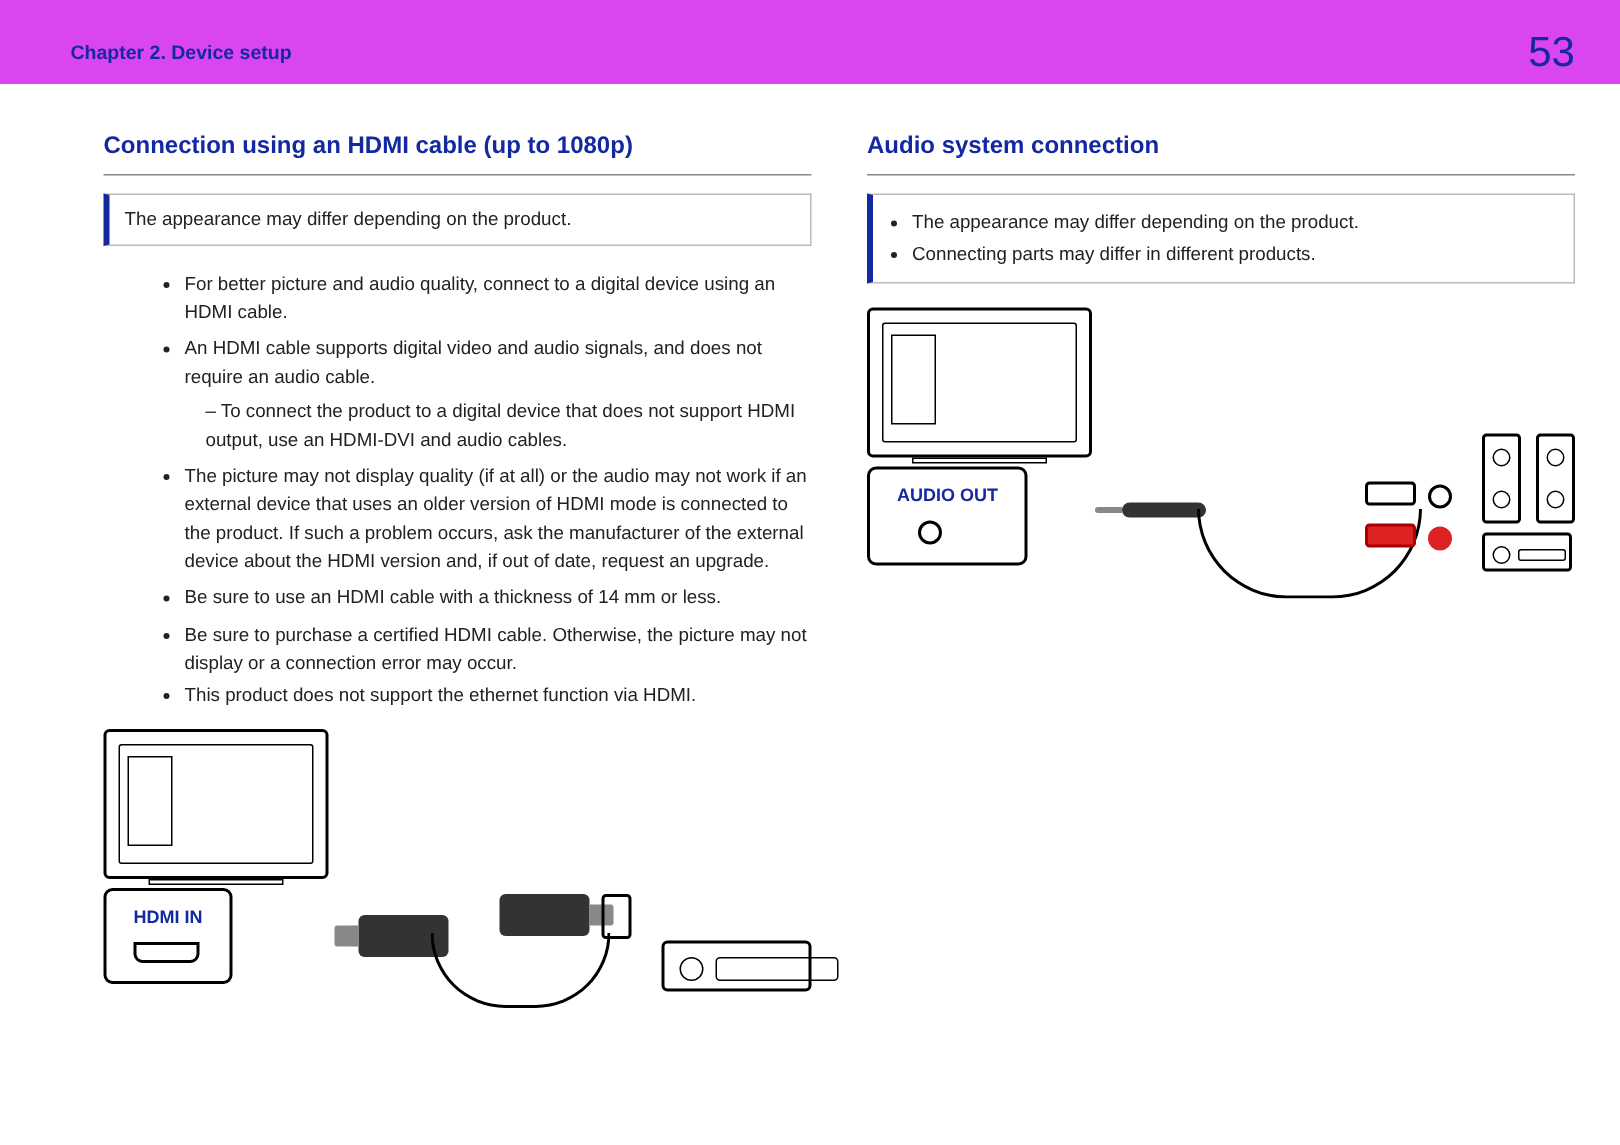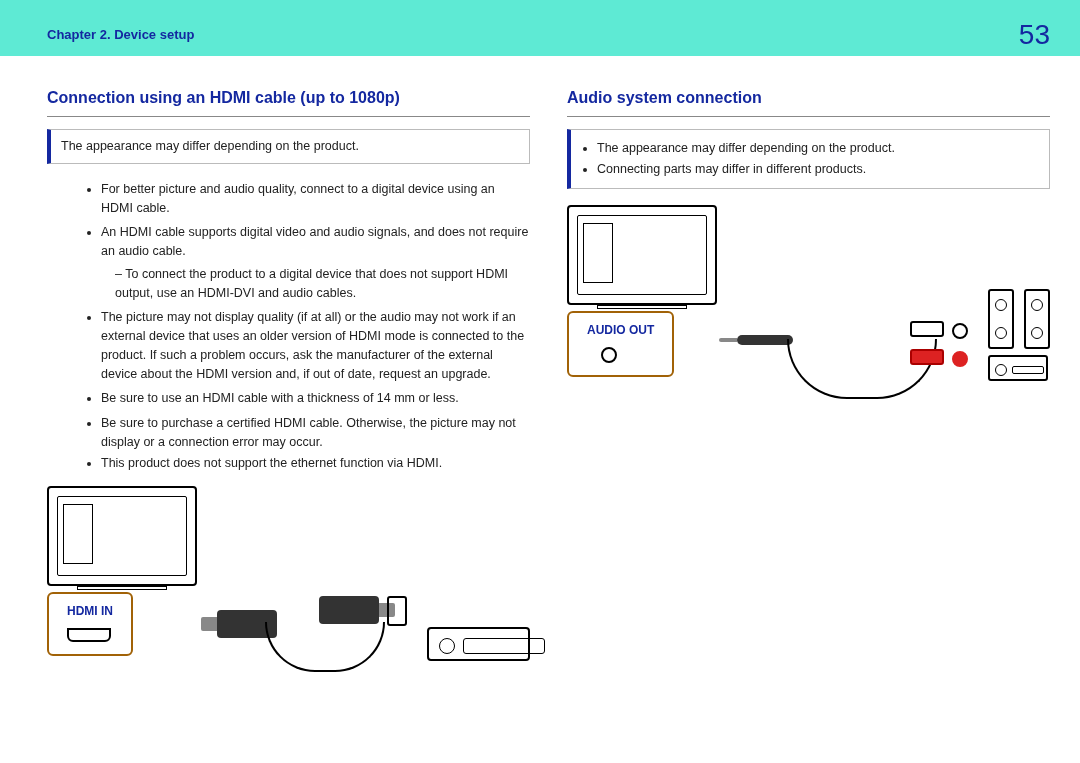--- a/index.html
+++ b/index.html
@@ -9,37 +9,37 @@
     font-family: Arial, Helvetica, sans-serif;
     background: #ffffff;
     color: #222;
     font-size: 13px;
     line-height: 1.5;
   }
   .header-bar {
     display: flex;
     justify-content: space-between;
     align-items: center;
-    background: #5eead4;
+    background: #d946ef;
     padding: 24px 30px 10px 47px;
     height: 56px;
     text-align: right;
   }
   .chapter-title {
     color: #1428a0;
     font-size: 13px;
     font-weight: bold;
   }
   .page-number {
     color: #1428a0;
     font-size: 28px;
   }
   .content {
     display: flex;
-    padding: 30px 30px 0 47px;
+    padding: 30px 30px 0 69px;
     gap: 37px;
   }
   .col { flex: 1; min-width: 0; }
   .section-heading {
     color: #1428a0;
     font-size: 16px;
     font-weight: bold;
     border-bottom: 1px solid #888;
     padding-bottom: 6px;
     margin-bottom: 12px;
@@ -85,21 +85,21 @@
     position: absolute; left: 14px; top: 16px;
     width: 30px; height: 60px; border: 1px solid #000;
   }
   .monitor-foot {
     position: absolute; left: 50%; bottom: -6px;
     width: 90px; height: 4px; border: 1px solid #000;
     transform: translateX(-50%);
   }
 
   .port-label-box {
-    border: 2px solid #a16207;
+    border: 2px solid #000000;
     border-radius: 6px;
     padding: 8px 18px 12px 18px;
     display: inline-block;
     margin-top: 6px;
     text-align: right;
   }
   .port-label-text {
     color: #1428a0;
     font-size: 12px;
     font-weight: bold;

